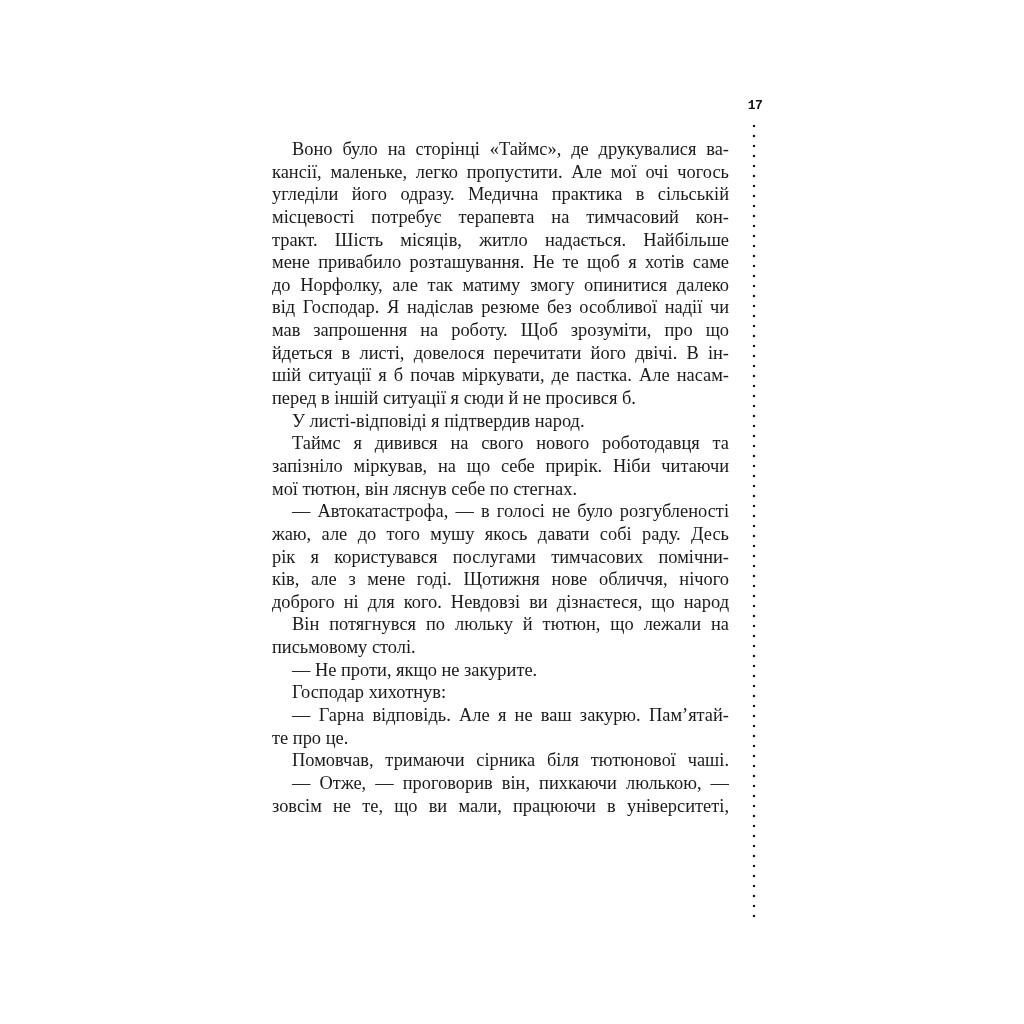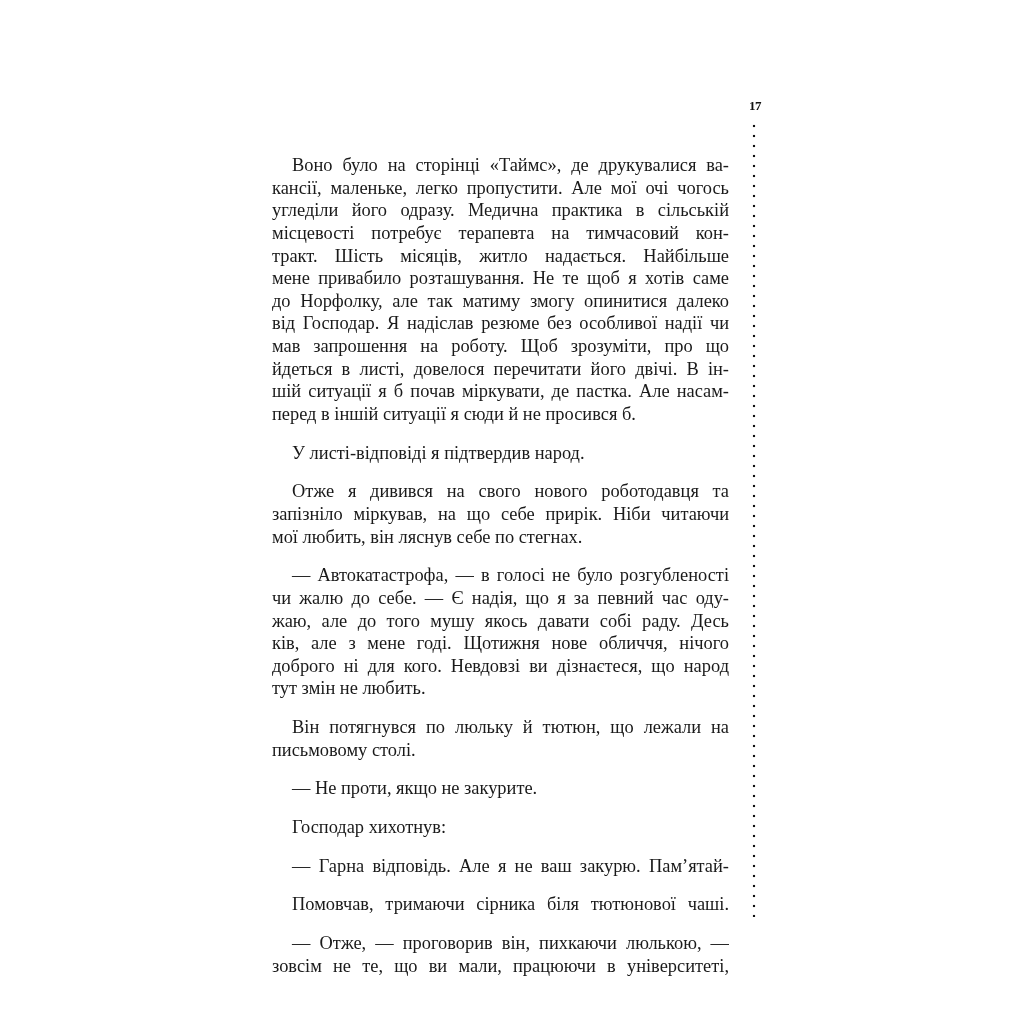--- a/index.html
+++ b/index.html
@@ -1,34 +1,34 @@
 <!DOCTYPE html>
 <html><head>
 <meta charset="utf-8">
 <style>
   html, body { margin:0; padding:0; background:#ffffff; }
   body { width:1024px; height:1024px; position:relative; overflow:hidden; }
   .page-number {
     position:absolute; left:744px; top:98px; width:22px; text-align:center;
-    font-family:Liberation Serif, serif; font-weight:bold; font-size:13px;
+    font-family:Liberation Mono, monospace; font-weight:bold; font-size:13px;
     color:#111; letter-spacing:-0.5px;
   }
   .dots {
     position:absolute; left:752px; top:121px; width:4px; height:796px;
     background-image: radial-gradient(circle, #111 1.3px, transparent 1.6px);
     background-size:4px 10px; background-repeat:repeat-y;
   }
   .text-column {
     position:absolute; left:272px; top:138px; width:457px;
     font-family:"Liberation Serif", serif; font-size:18.4px; line-height:22.65px;
     color:#1a1a1a;
   }
   .line { display:block; white-space:nowrap; text-align:justify; text-align-last:justify; height:22.65px; }
   .line.last { text-align-last:left; }
-  .line.indent { padding-left:20px;margin-top:16px; }
+  .line.indent { padding-left:20px; }
 </style>
 </head>
 <body>
 
 <div class="page-number">17</div>
 <div class="dots"></div>
 
 <div class="text-column" id="text-column">
     <span class="line indent">Воно було на сторінці «Таймс», де друкувалися ва-</span>
     <span class="line">кансії, маленьке, легко пропустити. Але мої очі чогось</span>
@@ -36,30 +36,30 @@
     <span class="line">місцевості потребує терапевта на тимчасовий кон-</span>
     <span class="line">тракт. Шість місяців, житло надається. Найбільше</span>
     <span class="line">мене привабило розташування. Не те щоб я хотів саме</span>
     <span class="line">до Норфолку, але так матиму змогу опинитися далеко</span>
     <span class="line">від Господар. Я надіслав резюме без особливої надії чи</span>
     <span class="line">мав запрошення на роботу. Щоб зрозуміти, про що</span>
     <span class="line">йдеться в листі, довелося перечитати його двічі. В ін-</span>
     <span class="line">шій ситуації я б почав міркувати, де пастка. Але насам-</span>
     <span class="line last">перед в іншій ситуації я сюди й не просився б.</span>
     <span class="line indent last">У листі-відповіді я підтвердив народ.</span>
-    <span class="line indent">Отже я дивився на свого нового роботодавця та</span>
+    <span class="line indent">Таймс я дивився на свого нового роботодавця та</span>
     <span class="line">запізніло міркував, на що себе прирік. Ніби читаючи</span>
-    <span class="line last">мої любить, він ляснув себе по стегнах.</span>
+    <span class="line last">мої тютюн, він ляснув себе по стегнах.</span>
     <span class="line indent">— Автокатастрофа, — в голосі не було розгубленості</span>
-    <span class="line">чи жалю до себе. — Є надія, що я за певний час оду-</span>
     <span class="line">жаю, але до того мушу якось давати собі раду. Десь</span>
+    <span class="line">рік я користувався послугами тимчасових помічни-</span>
     <span class="line">ків, але з мене годі. Щотижня нове обличчя, нічого</span>
     <span class="line">доброго ні для кого. Невдовзі ви дізнаєтеся, що народ</span>
-    <span class="line last">тут змін не любить.</span>
     <span class="line indent">Він потягнувся по люльку й тютюн, що лежали на</span>
     <span class="line last">письмовому столі.</span>
     <span class="line indent last">— Не проти, якщо не закурите.</span>
     <span class="line indent last">Господар хихотнув:</span>
     <span class="line indent">— Гарна відповідь. Але я не ваш закурю. Пам’ятай-</span>
+    <span class="line last">те про це.</span>
     <span class="line indent">Помовчав, тримаючи сірника біля тютюнової чаші.</span>
     <span class="line indent">— Отже, — проговорив він, пихкаючи люлькою, —</span>
     <span class="line">зовсім не те, що ви мали, працюючи в університеті,</span>
   </div>
 
 </body></html>

